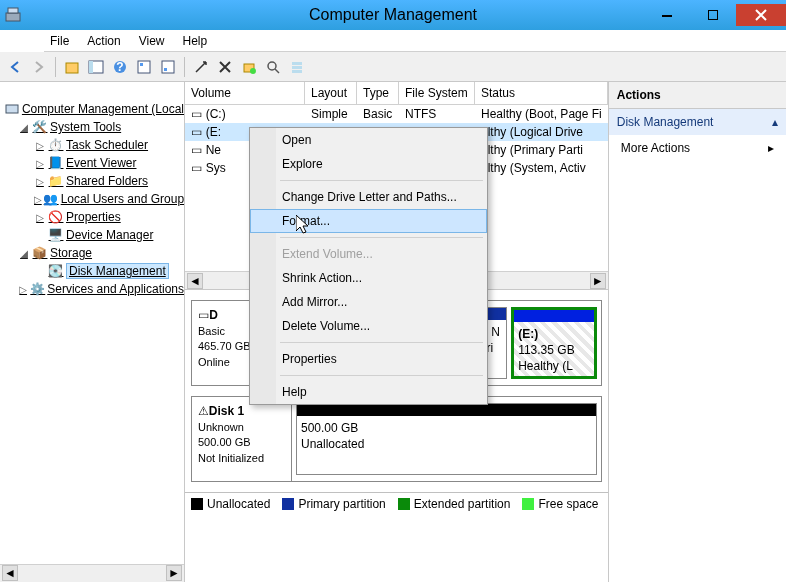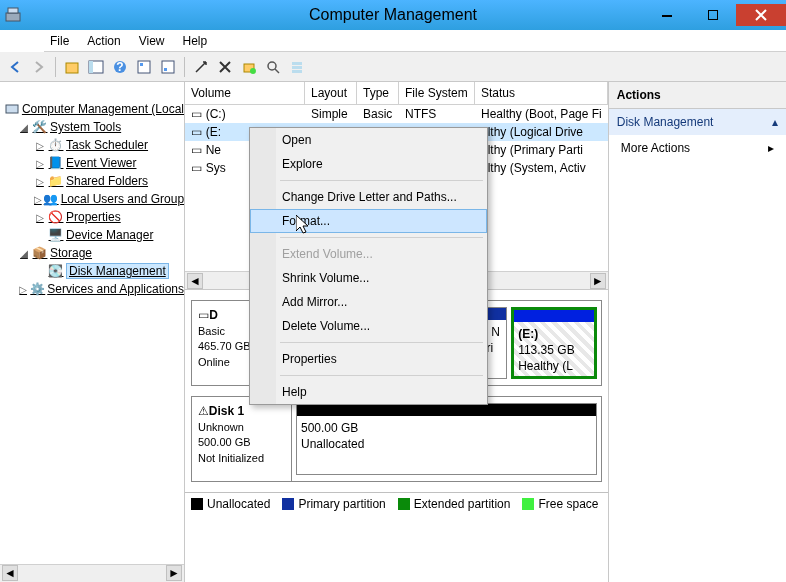--- a/index.html
+++ b/index.html
@@ -357,21 +357,21 @@
 <div class="context-menu">
   <div class="strip"></div>
   <div id="cm-items">
       <div class="cm-item">Open</div>
       <div class="cm-item">Explore</div>
       <div class="cm-sep"></div>
       <div class="cm-item">Change Drive Letter and Paths...</div>
       <div class="cm-item hover">Format...</div>
       <div class="cm-sep"></div>
       <div class="cm-item disabled">Extend Volume...</div>
-      <div class="cm-item">Shrink Volume...</div>
+      <div class="cm-item">Shrink Action...</div>
       <div class="cm-item">Add Mirror...</div>
       <div class="cm-item">Delete Volume...</div>
       <div class="cm-sep"></div>
       <div class="cm-item">Properties</div>
       <div class="cm-sep"></div>
       <div class="cm-item">Help</div>
     </div>
 </div>
 
 <div class="cursor">

